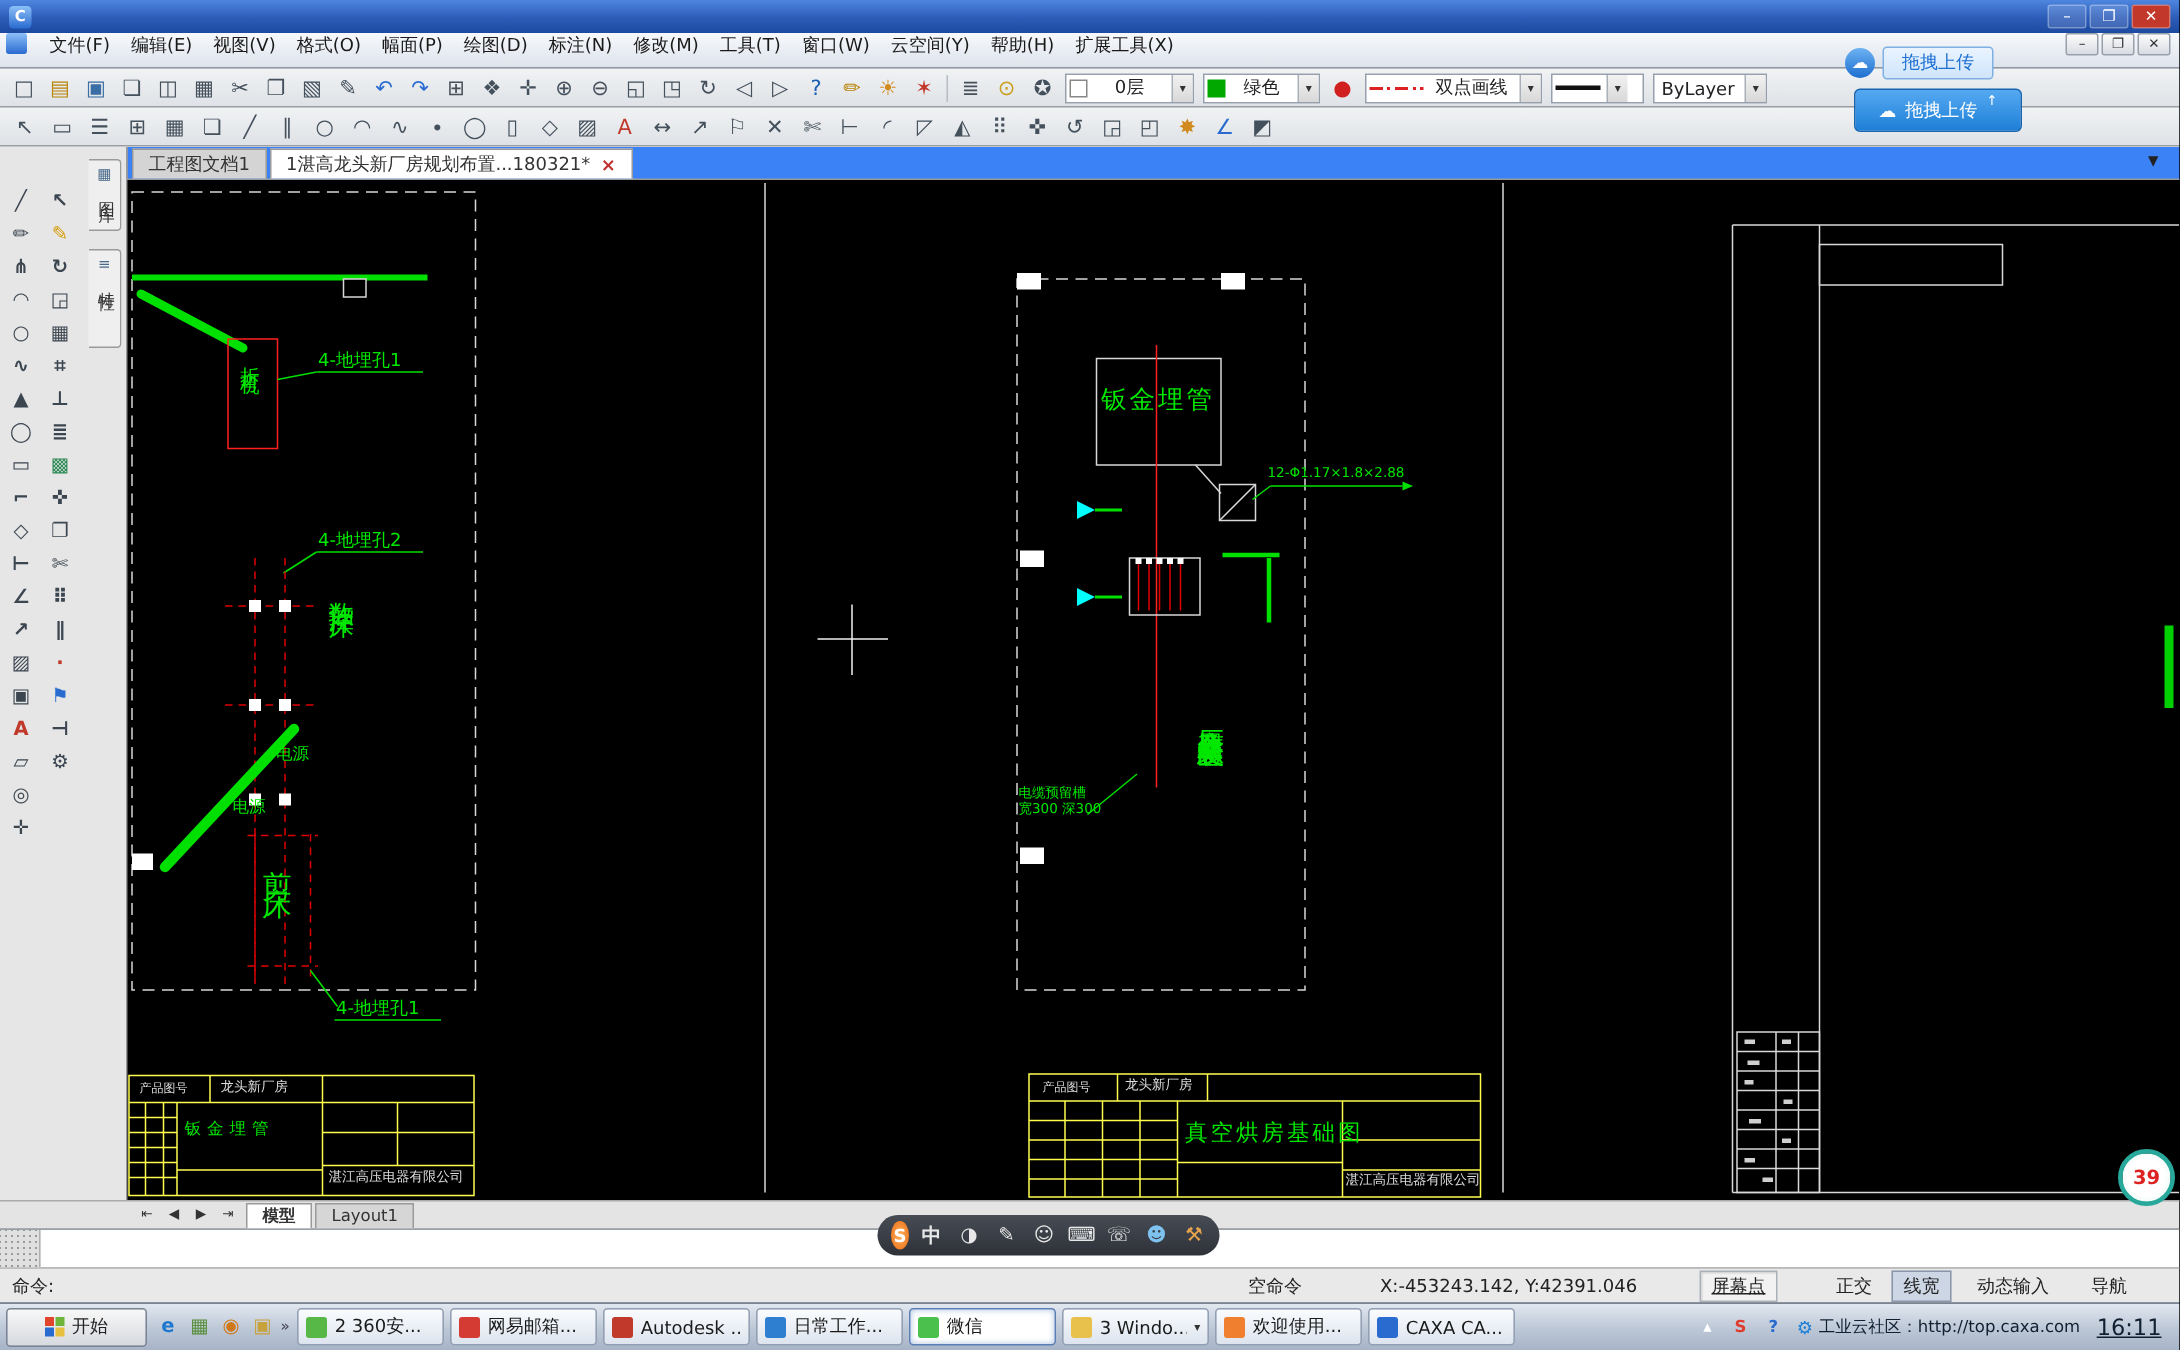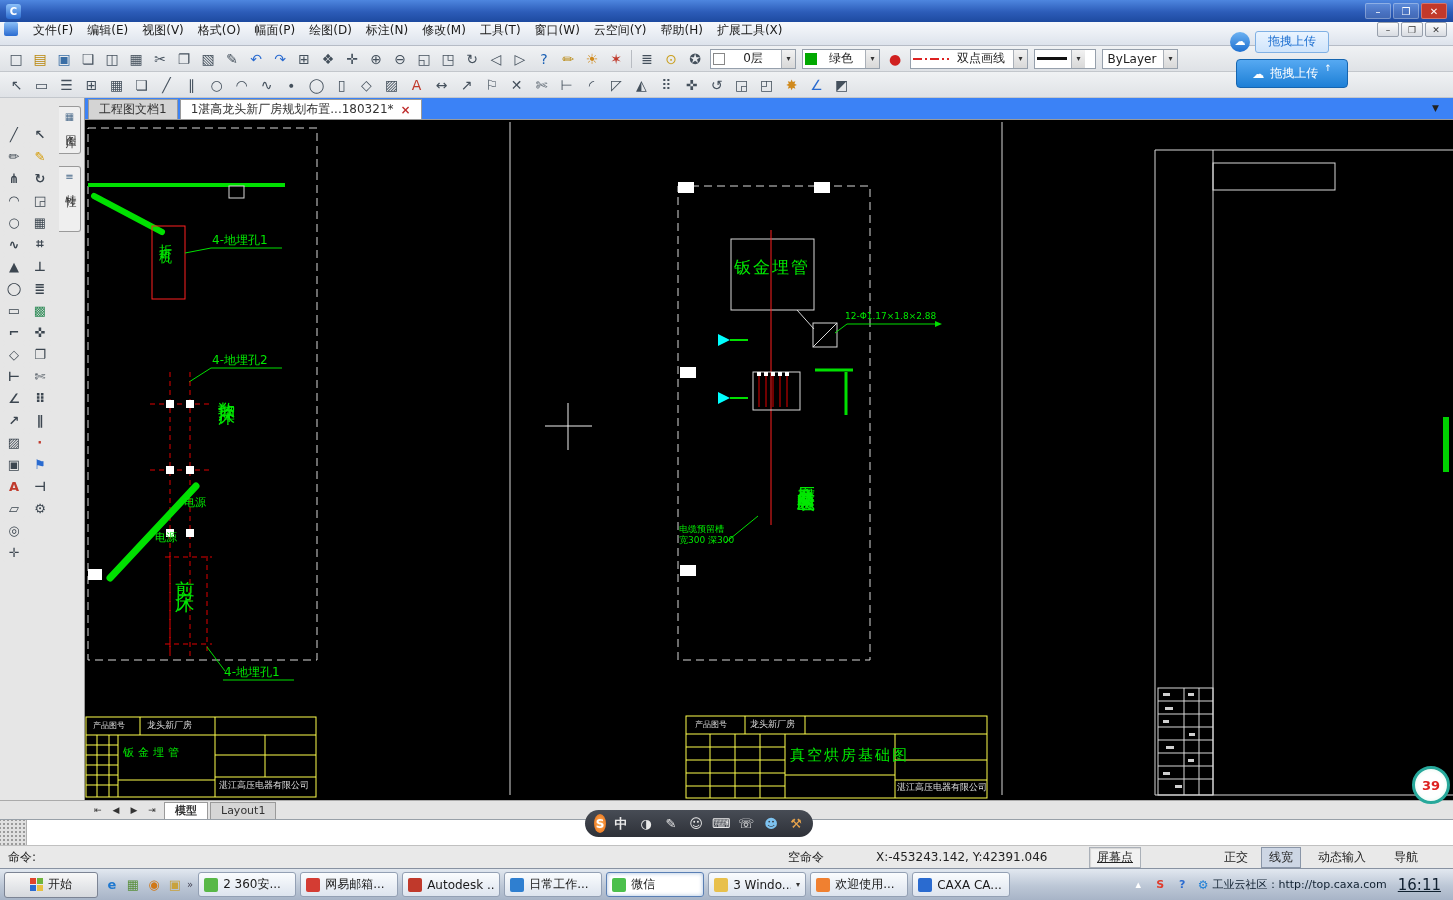--- a/index.html
+++ b/index.html
@@ -740,21 +740,21 @@
       </span>
     </span>
 </div>
 
 <div class="statusbar">
   <span class="prompt">命令:</span>
   <span class="sp"></span>
   <span class="status-cell">空命令</span>
   <span class="status-cell" style="margin-left:38px;width:180px">X:-453243.142, Y:42391.046</span>
   <span class="status-cell sunken" style="margin-left:40px">屏幕点</span>
-  <span class="status-cell" style="margin-left:76px">正交</span>
+  <span class="status-cell" style="margin-left:32px">正交</span>
   <span class="status-cell pressed" style="margin-left:6px">线宽</span>
   <span class="status-cell" style="margin-left:10px">动态输入</span>
   <span class="status-cell" style="margin-left:14px;margin-right:28px">导航</span>
 </div>
 
 <div class="taskbar">
   <span class="start-btn">
     <span class="flag">
       <i style="background:#e0442c"></i>
         <i style="background:#6fb53c"></i>

